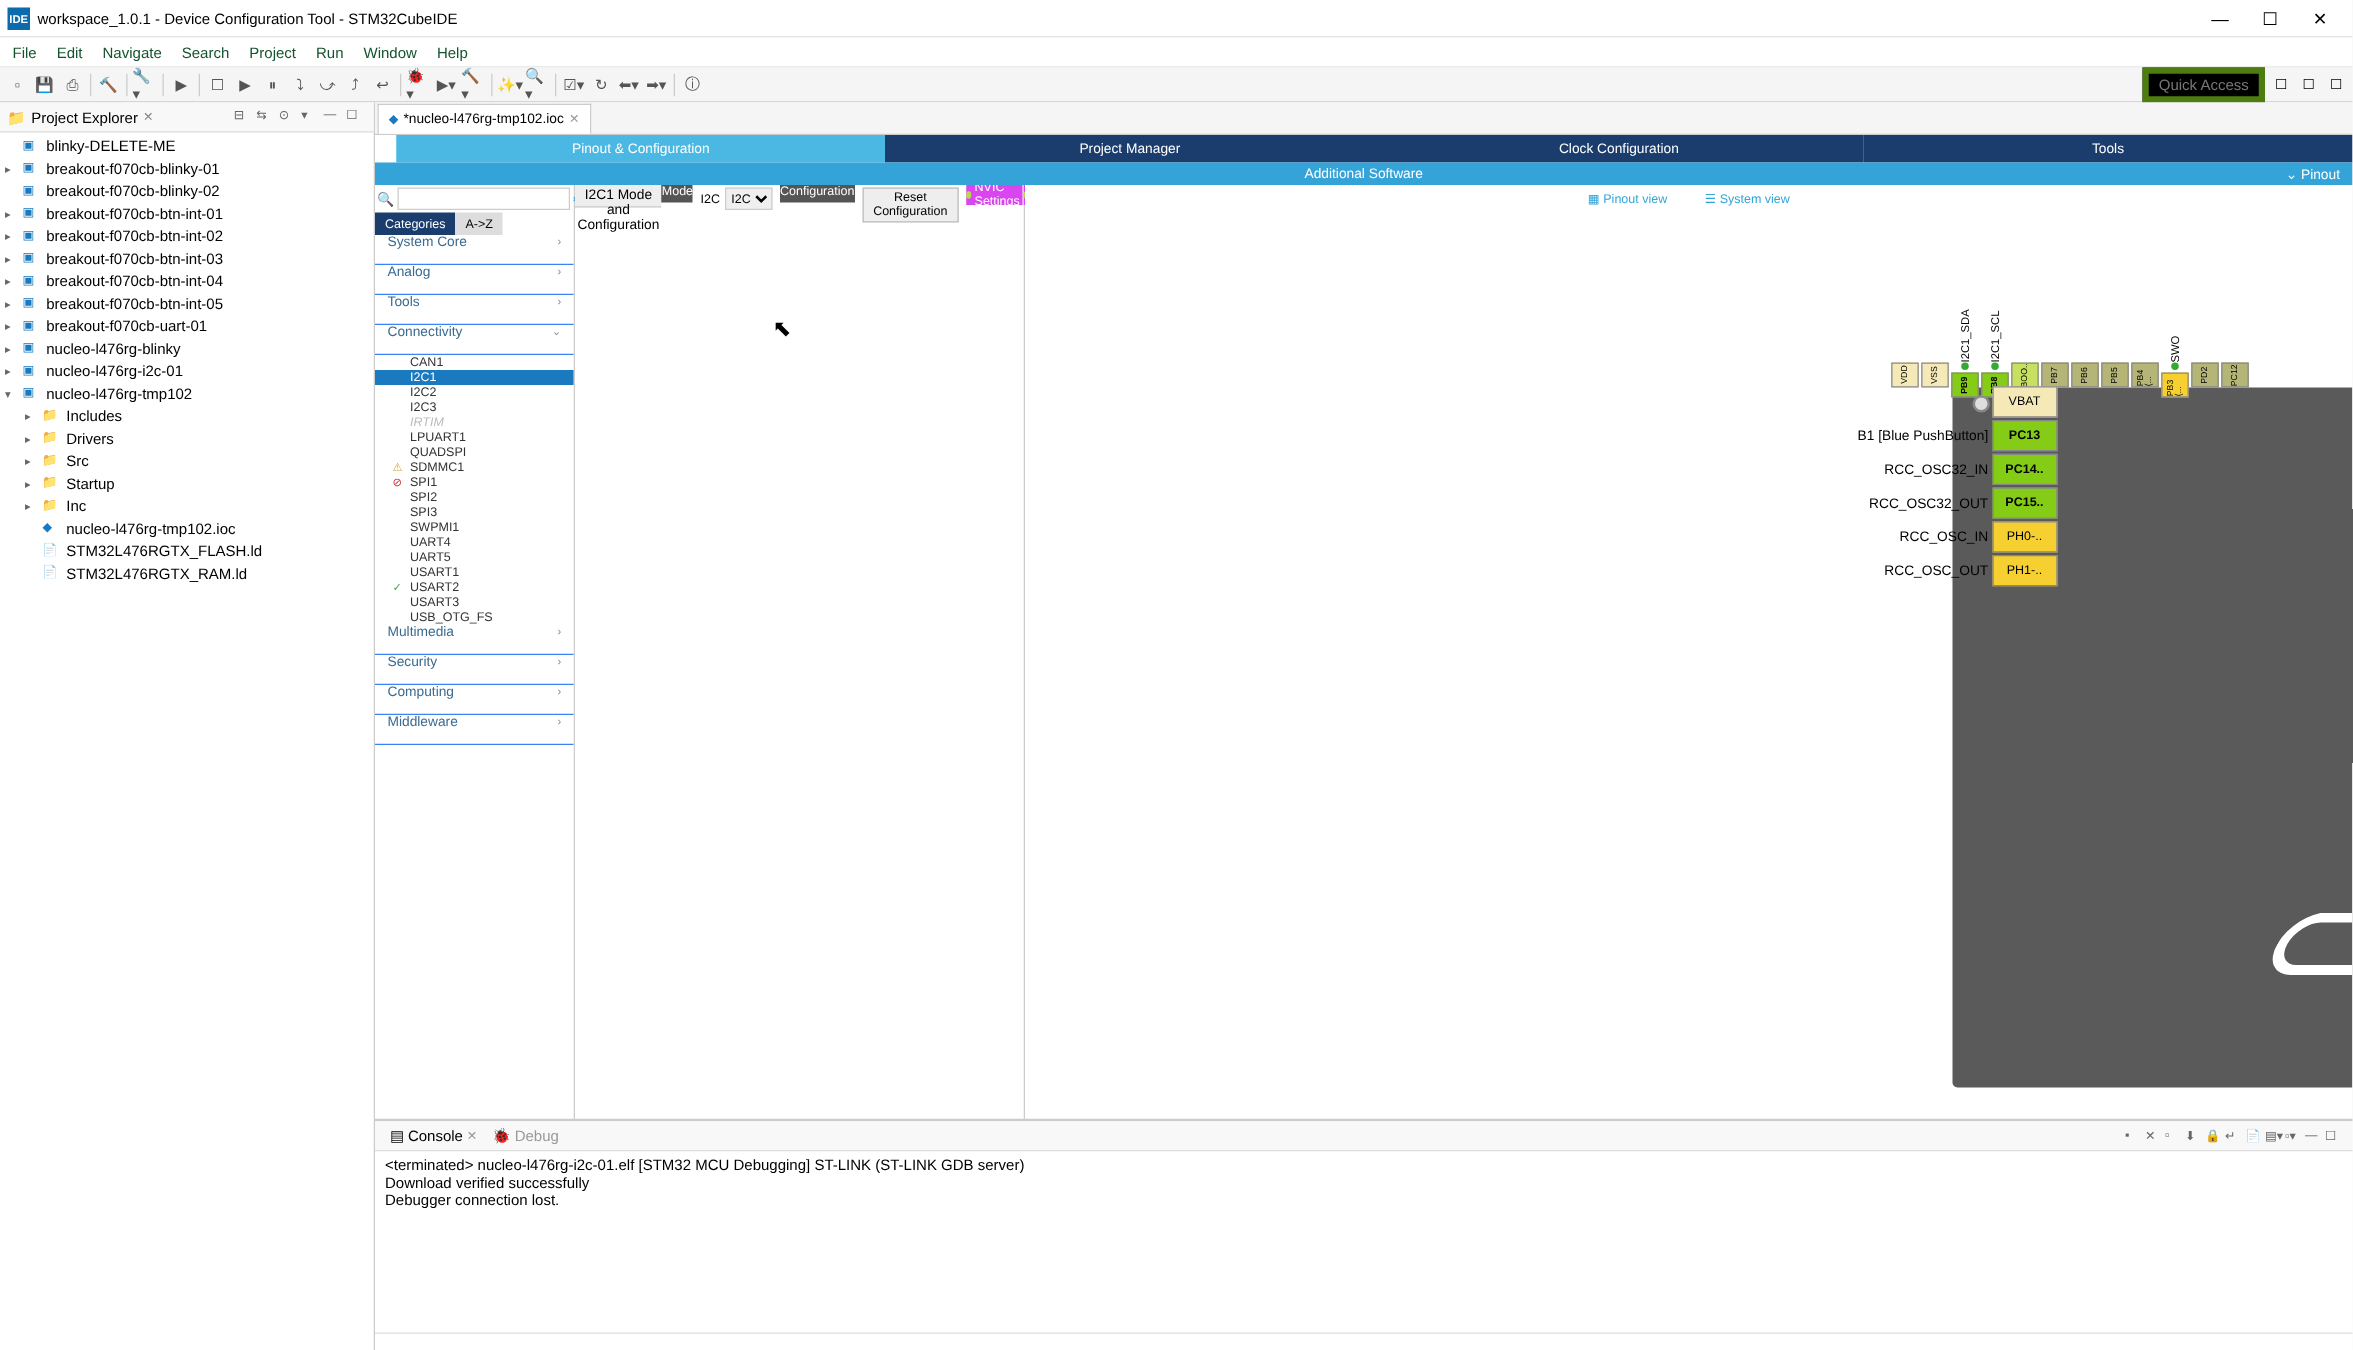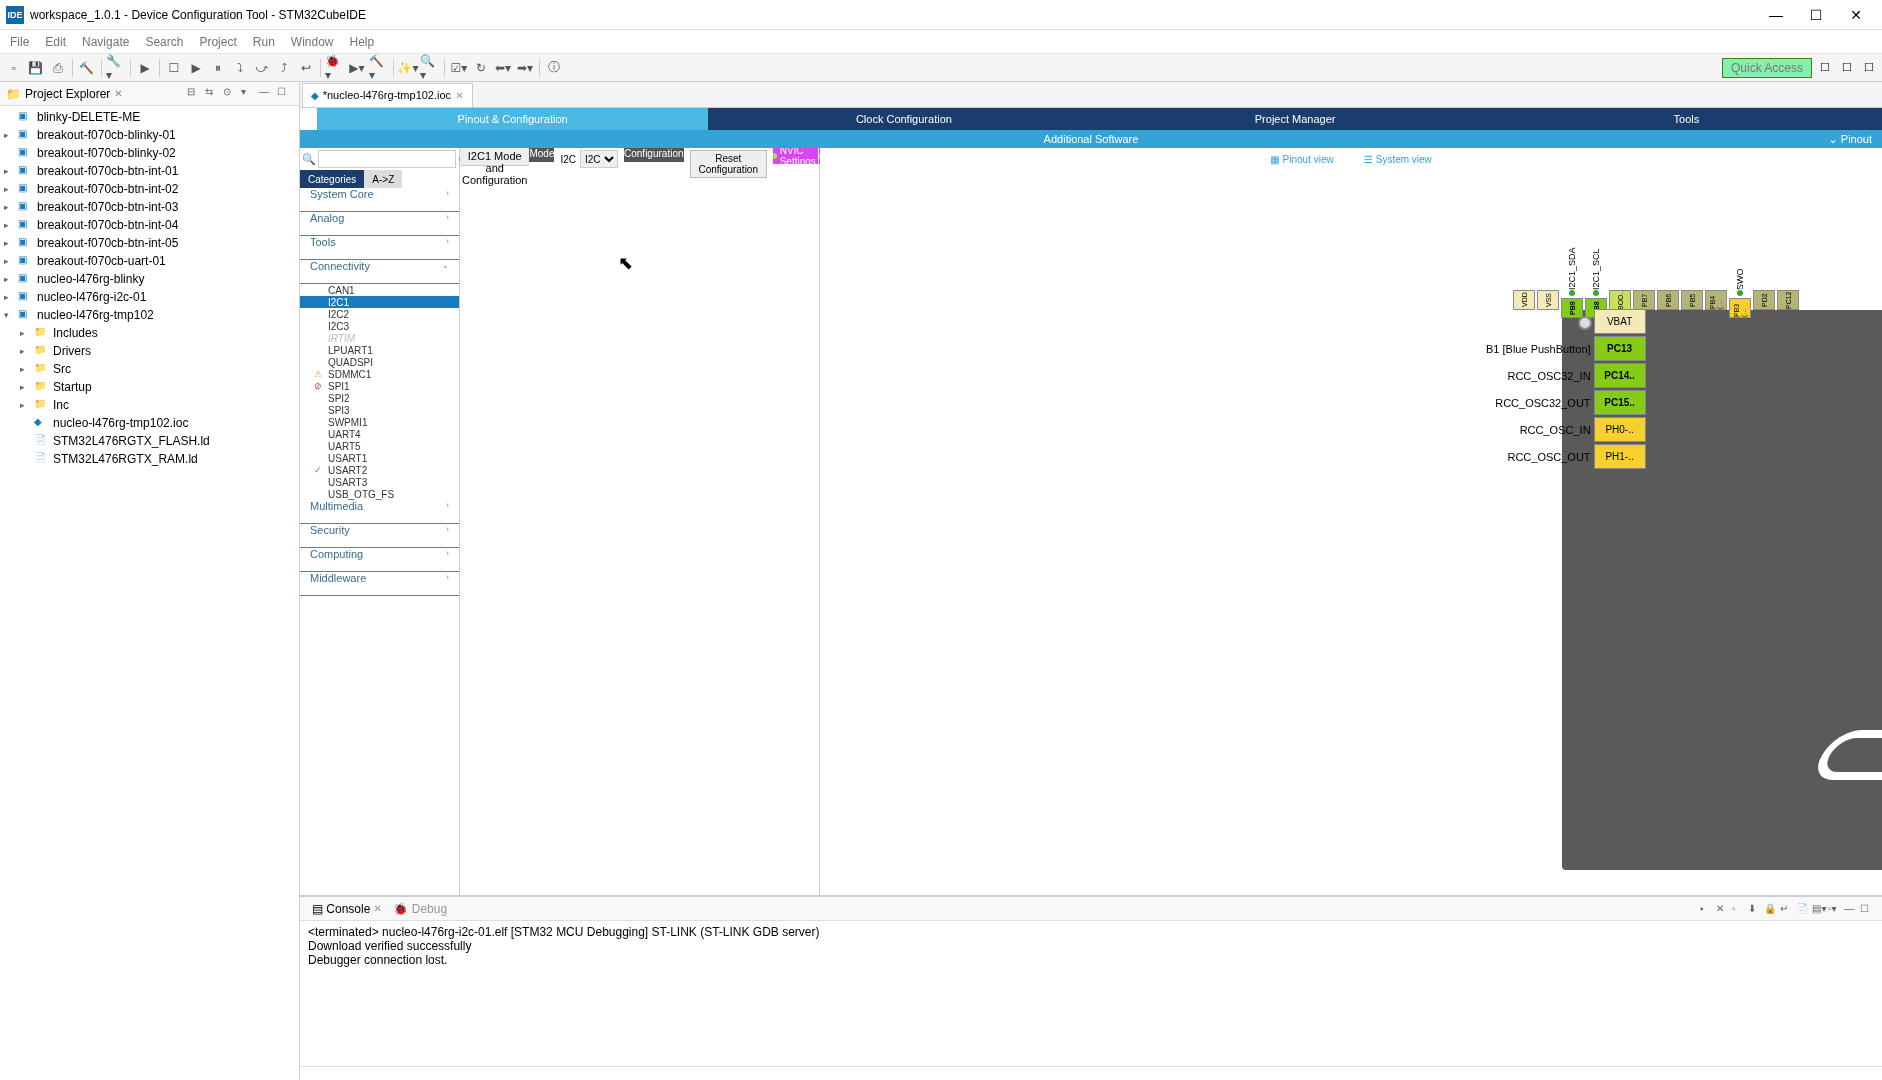--- a/index.html
+++ b/index.html
@@ -6,27 +6,27 @@
 body { background: #f0f0f0; font-size: 11px; overflow: hidden; }
 
 
 .titlebar { height: 30px; background: #fff; display: flex; align-items: center; padding: 0 6px; border-bottom: 1px solid #ddd; }
 .titlebar .app-icon { width: 18px; height: 18px; background: #0d6aad; color: #fff; font-size: 9px; font-weight: bold; display: flex; align-items: center; justify-content: center; margin-right: 6px; }
 .titlebar .title { flex: 1; font-size: 12px; color: #000; }
 .titlebar .win-btn { width: 40px; height: 28px; display: flex; align-items: center; justify-content: center; font-size: 14px; }
 
 
 .menubar { height: 24px; background: #fff; display: flex; align-items: center; padding: 0 2px; border-bottom: 1px solid #e5e5e5; }
-.menubar .menu-item { padding: 3px 8px; font-size: 12px; color: #737373; cursor: default; }
+.menubar .menu-item { padding: 3px 8px; font-size: 12px; color: #14532d; cursor: default; }
 
 
 .toolbar { height: 28px; background: #f5f5f5; border-bottom: 1px solid #ccc; display: flex; align-items: center; padding: 0 4px; gap: 2px; }
 .toolbar .tool-btn { width: 20px; height: 20px; display: flex; align-items: center; justify-content: center; font-size: 12px; color: #555; }
 .toolbar .tool-sep { width: 1px; height: 18px; background: #ccc; margin: 0 2px; }
-.toolbar .quick-access { margin-left: auto; border: 1px solid #4d7c0f; background: #86efac; padding: 2px 8px; font-size: 12px; color: #777; }
+.toolbar .quick-access { margin-left: auto; border: 5px solid #4d7c0f; background: #000000; padding: 2px 8px; font-size: 12px; color: #777; }
 .toolbar .right-btn { width: 18px; height: 18px; margin-left: 2px; display: flex; align-items: center; justify-content: center; }
 
 
 .main { display: flex; height: calc(100vh - 82px); }
 
 
 .explorer { width: 300px; background: #fff; border-right: 1px solid #ccc; display: flex; flex-direction: column; }
 .explorer-header { height: 24px; background: #f8f8f8; border-bottom: 1px solid #ddd; display: flex; align-items: center; padding: 0 6px; font-size: 12px; }
 .explorer-header .folder-icon { margin-right: 4px; color: #d9a03c; }
 .explorer-header .x-icon { margin-left: 4px; color: #888; font-size: 10px; }
@@ -327,22 +327,22 @@
   <div class="editor-area">
     <div class="editor-tabs">
       <div class="editor-tab">
         <span class="tab-icon">◆</span>
         <span>*nucleo-l476rg-tmp102.ioc</span>
         <span class="tab-close">✕</span>
       </div>
     </div>
     <div class="ioc-tabs">
       <div class="ioc-tab active">Pinout &amp; Configuration</div>
+      <div class="ioc-tab">Project Manager</div>
       <div class="ioc-tab">Clock Configuration</div>
-      <div class="ioc-tab">Project Manager</div>
       <div class="ioc-tab">Tools</div>
     </div>
     <div class="ioc-subbar">
       <span class="addl">Additional Software</span>
       <span class="pinout-drop">Pinout</span>
     </div>
 
     <div class="ioc-content">
 
       <div class="ioc-left">

